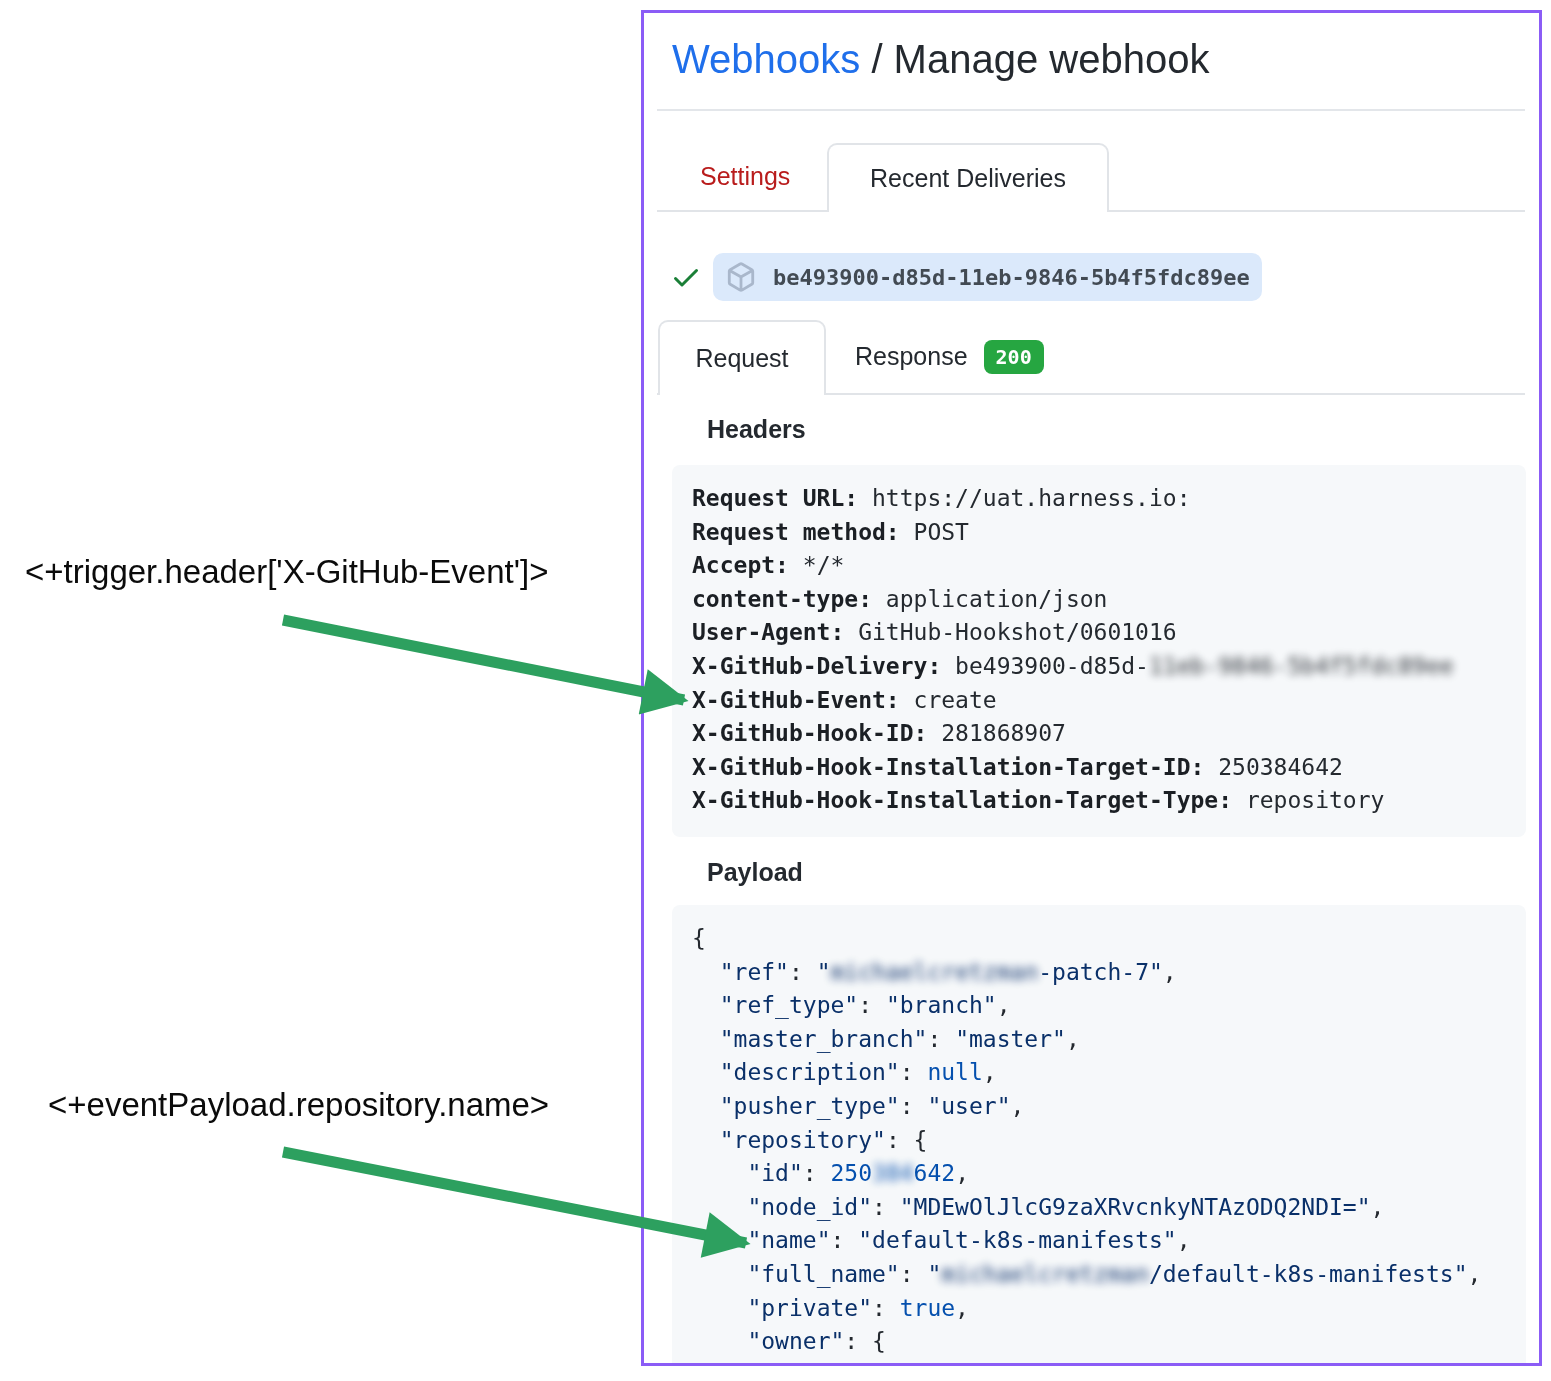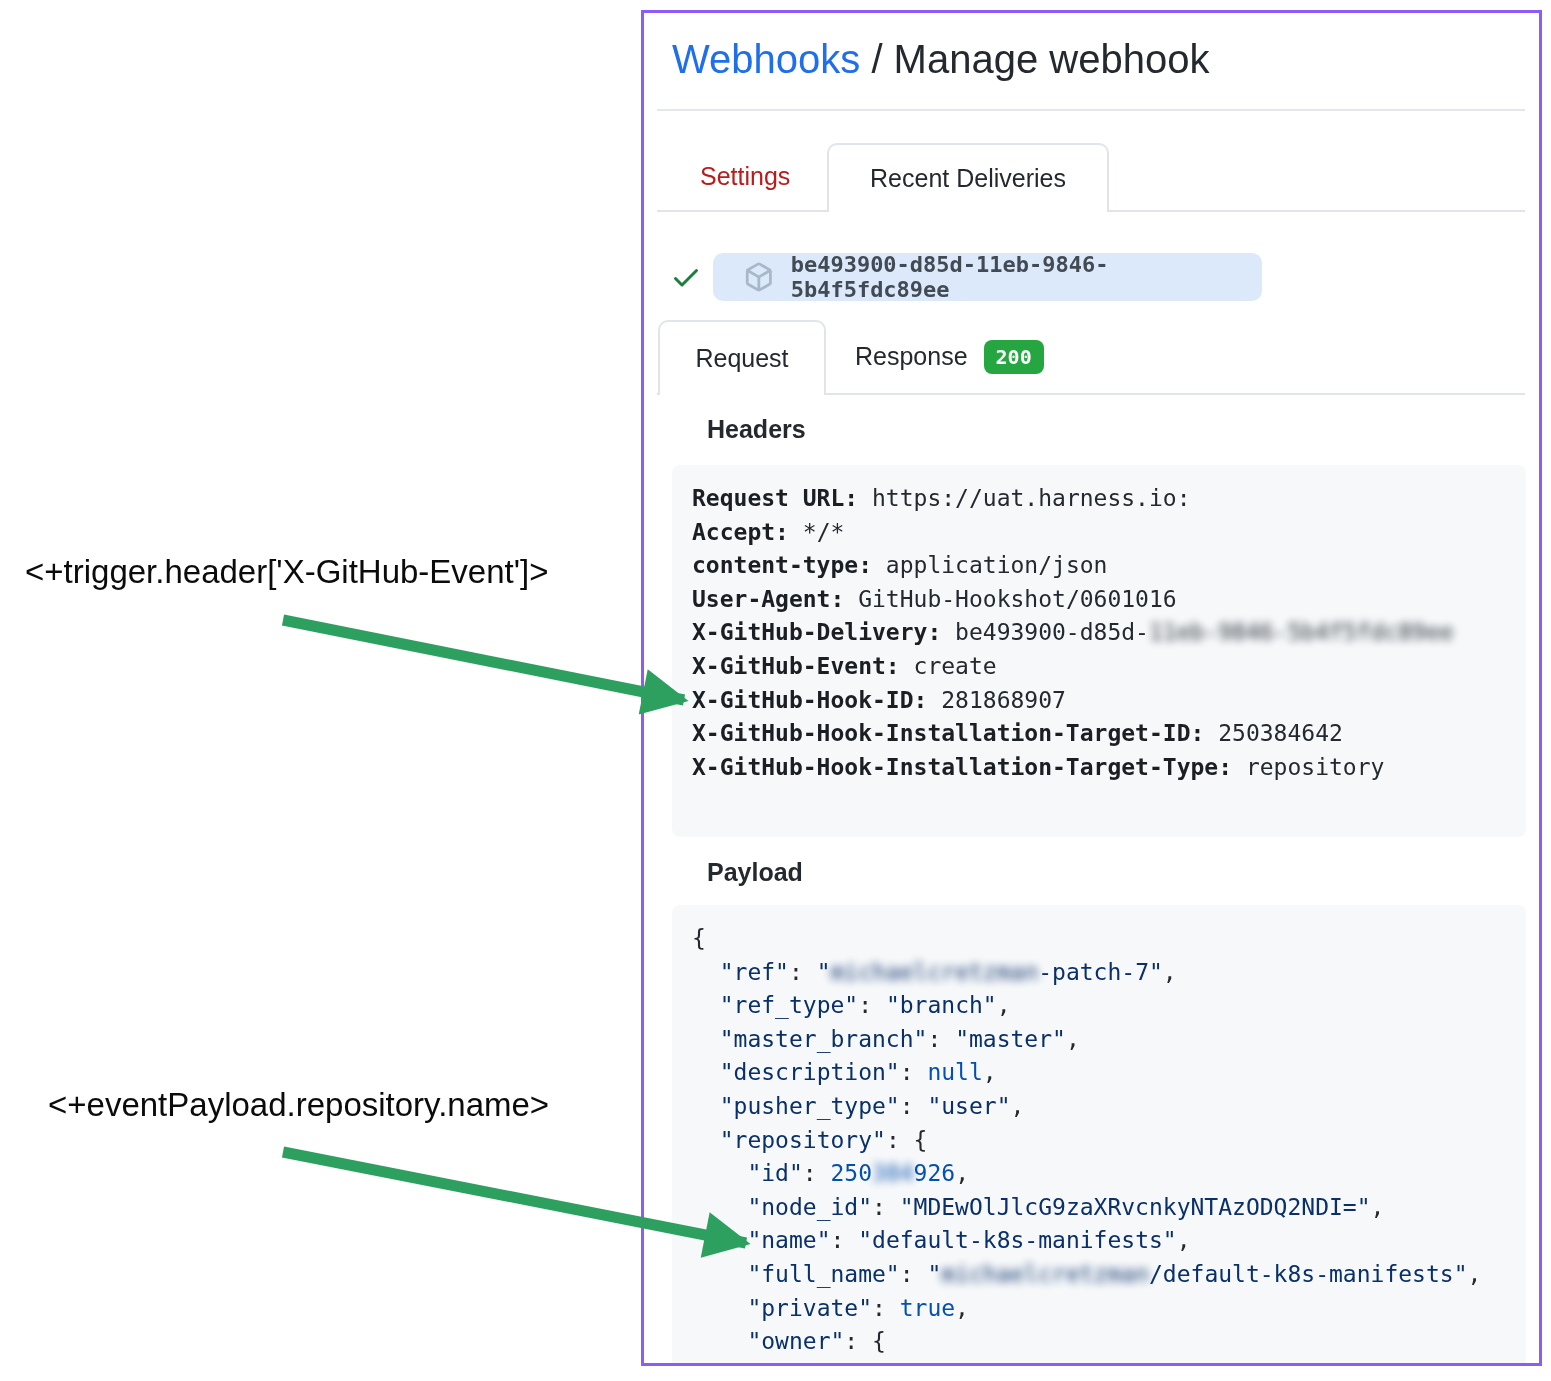--- a/index.html
+++ b/index.html
@@ -29,21 +29,21 @@
               font-size:25px;color:#24292f;cursor:pointer;z-index:2;}
   .tab1-active{left:170px;width:282px;}
   .tab2-active{left:1px;width:168px;}
   .resp{position:absolute;left:198px;top:0;height:100%;display:flex;align-items:center;gap:16px;
         font-size:25px;color:#24292f;cursor:pointer;}
   .badge{background:#26a641;color:#fff;font-family:"DejaVu Sans Mono",monospace;font-weight:bold;
          font-size:20px;line-height:20px;padding:7px 12px;border-radius:8px;}
   
   .check{position:absolute;left:26px;top:248px;}
   .pill{position:absolute;left:69px;top:240px;width:549px;height:48px;background:#dbe9fb;
-        border-radius:10px;display:flex;align-items:center;gap:17px;padding-left:31px;
+        border-radius:10px;display:flex;align-items:center;gap:17px;padding-left:13px;
         box-sizing:border-box;cursor:pointer;}
   .guid{font-family:"DejaVu Sans Mono",monospace;font-weight:bold;font-size:22px;color:#424a53;}
   
   .sec-heading{position:absolute;left:24px;font-size:25px;font-weight:700;color:#24292f;margin-left:39px;}
   .h-headers{top:402px;}
   .h-payload{top:845px;}
   .code{position:absolute;left:28px;width:854px;box-sizing:border-box;background:#f6f8fa;
         border-radius:8px;padding:17px 20px;font-family:"DejaVu Sans Mono",monospace;
         font-size:23px;line-height:33.6px;}
   .headers-block{top:452px;height:372px;}
@@ -90,40 +90,41 @@
       <div class="tab-active tab2-active">Request</div>
       <div class="resp">
         <span>Response</span>
         <span class="badge">200</span>
       </div>
     </div>
 
     <div class="sec-heading h-headers">Headers</div>
     <div class="code headers-block">
         <div class="code-line"><span class="t-b">Request URL:</span><span class="t-v"> https://uat.harness.io:</span></div>
+        <div class="code-line"><span class="t-b">Request method:</span><span class="t-v"> POST</span></div>
         <div class="code-line"><span class="t-b">Accept:</span><span class="t-v"> */*</span></div>
         <div class="code-line"><span class="t-b">content-type:</span><span class="t-v"> application/json</span></div>
         <div class="code-line"><span class="t-b">User-Agent:</span><span class="t-v"> GitHub-Hookshot/0601016</span></div>
         <div class="code-line"><span class="t-b">X-GitHub-Delivery:</span><span class="t-v"> be493900-d85d-</span><span class="t-v blur">11eb-9846-5b4f5fdc89ee</span></div>
         <div class="code-line"><span class="t-b">X-GitHub-Event:</span><span class="t-v"> create</span></div>
         <div class="code-line"><span class="t-b">X-GitHub-Hook-ID:</span><span class="t-v"> 281868907</span></div>
         <div class="code-line"><span class="t-b">X-GitHub-Hook-Installation-Target-ID:</span><span class="t-v"> 250384642</span></div>
         <div class="code-line"><span class="t-b">X-GitHub-Hook-Installation-Target-Type:</span><span class="t-v"> repository</span></div>
       </div>
 
     <div class="sec-heading h-payload">Payload</div>
     <div class="code payload-block">
         <div class="code-line"><span class="t-p">{</span></div>
         <div class="code-line"><span class="t-p">  </span><span class="t-s">"ref"</span><span class="t-p">: </span><span class="t-s">"</span><span class="t-s blur">michaelcretzman</span><span class="t-s">-patch-7"</span><span class="t-p">,</span></div>
         <div class="code-line"><span class="t-p">  </span><span class="t-s">"ref_type"</span><span class="t-p">: </span><span class="t-s">"branch"</span><span class="t-p">,</span></div>
         <div class="code-line"><span class="t-p">  </span><span class="t-s">"master_branch"</span><span class="t-p">: </span><span class="t-s">"master"</span><span class="t-p">,</span></div>
         <div class="code-line"><span class="t-p">  </span><span class="t-s">"description"</span><span class="t-p">: </span><span class="t-n">null</span><span class="t-p">,</span></div>
         <div class="code-line"><span class="t-p">  </span><span class="t-s">"pusher_type"</span><span class="t-p">: </span><span class="t-s">"user"</span><span class="t-p">,</span></div>
         <div class="code-line"><span class="t-p">  </span><span class="t-s">"repository"</span><span class="t-p">: {</span></div>
-        <div class="code-line"><span class="t-p">    </span><span class="t-s">"id"</span><span class="t-p">: </span><span class="t-n">250</span><span class="t-n blur">384</span><span class="t-n">926</span><span class="t-p">,</span></div>
+        <div class="code-line"><span class="t-p">    </span><span class="t-s">"id"</span><span class="t-p">: </span><span class="t-n">250</span><span class="t-n blur">384</span><span class="t-n">642</span><span class="t-p">,</span></div>
         <div class="code-line"><span class="t-p">    </span><span class="t-s">"node_id"</span><span class="t-p">: </span><span class="t-s">"MDEwOlJlcG9zaXRvcnkyNTAzODQ2NDI="</span><span class="t-p">,</span></div>
         <div class="code-line"><span class="t-p">    </span><span class="t-s">"name"</span><span class="t-p">: </span><span class="t-s">"default-k8s-manifests"</span><span class="t-p">,</span></div>
         <div class="code-line"><span class="t-p">    </span><span class="t-s">"full_name"</span><span class="t-p">: </span><span class="t-s">"</span><span class="t-s blur">michaelcretzman</span><span class="t-s">/default-k8s-manifests"</span><span class="t-p">,</span></div>
         <div class="code-line"><span class="t-p">    </span><span class="t-s">"private"</span><span class="t-p">: </span><span class="t-n">true</span><span class="t-p">,</span></div>
         <div class="code-line"><span class="t-p">    </span><span class="t-s">"owner"</span><span class="t-p">: {</span></div>
       </div>
   </div>
 
   <svg class="arrows" width="1551" height="1381" viewBox="0 0 1551 1381">
     <defs>

